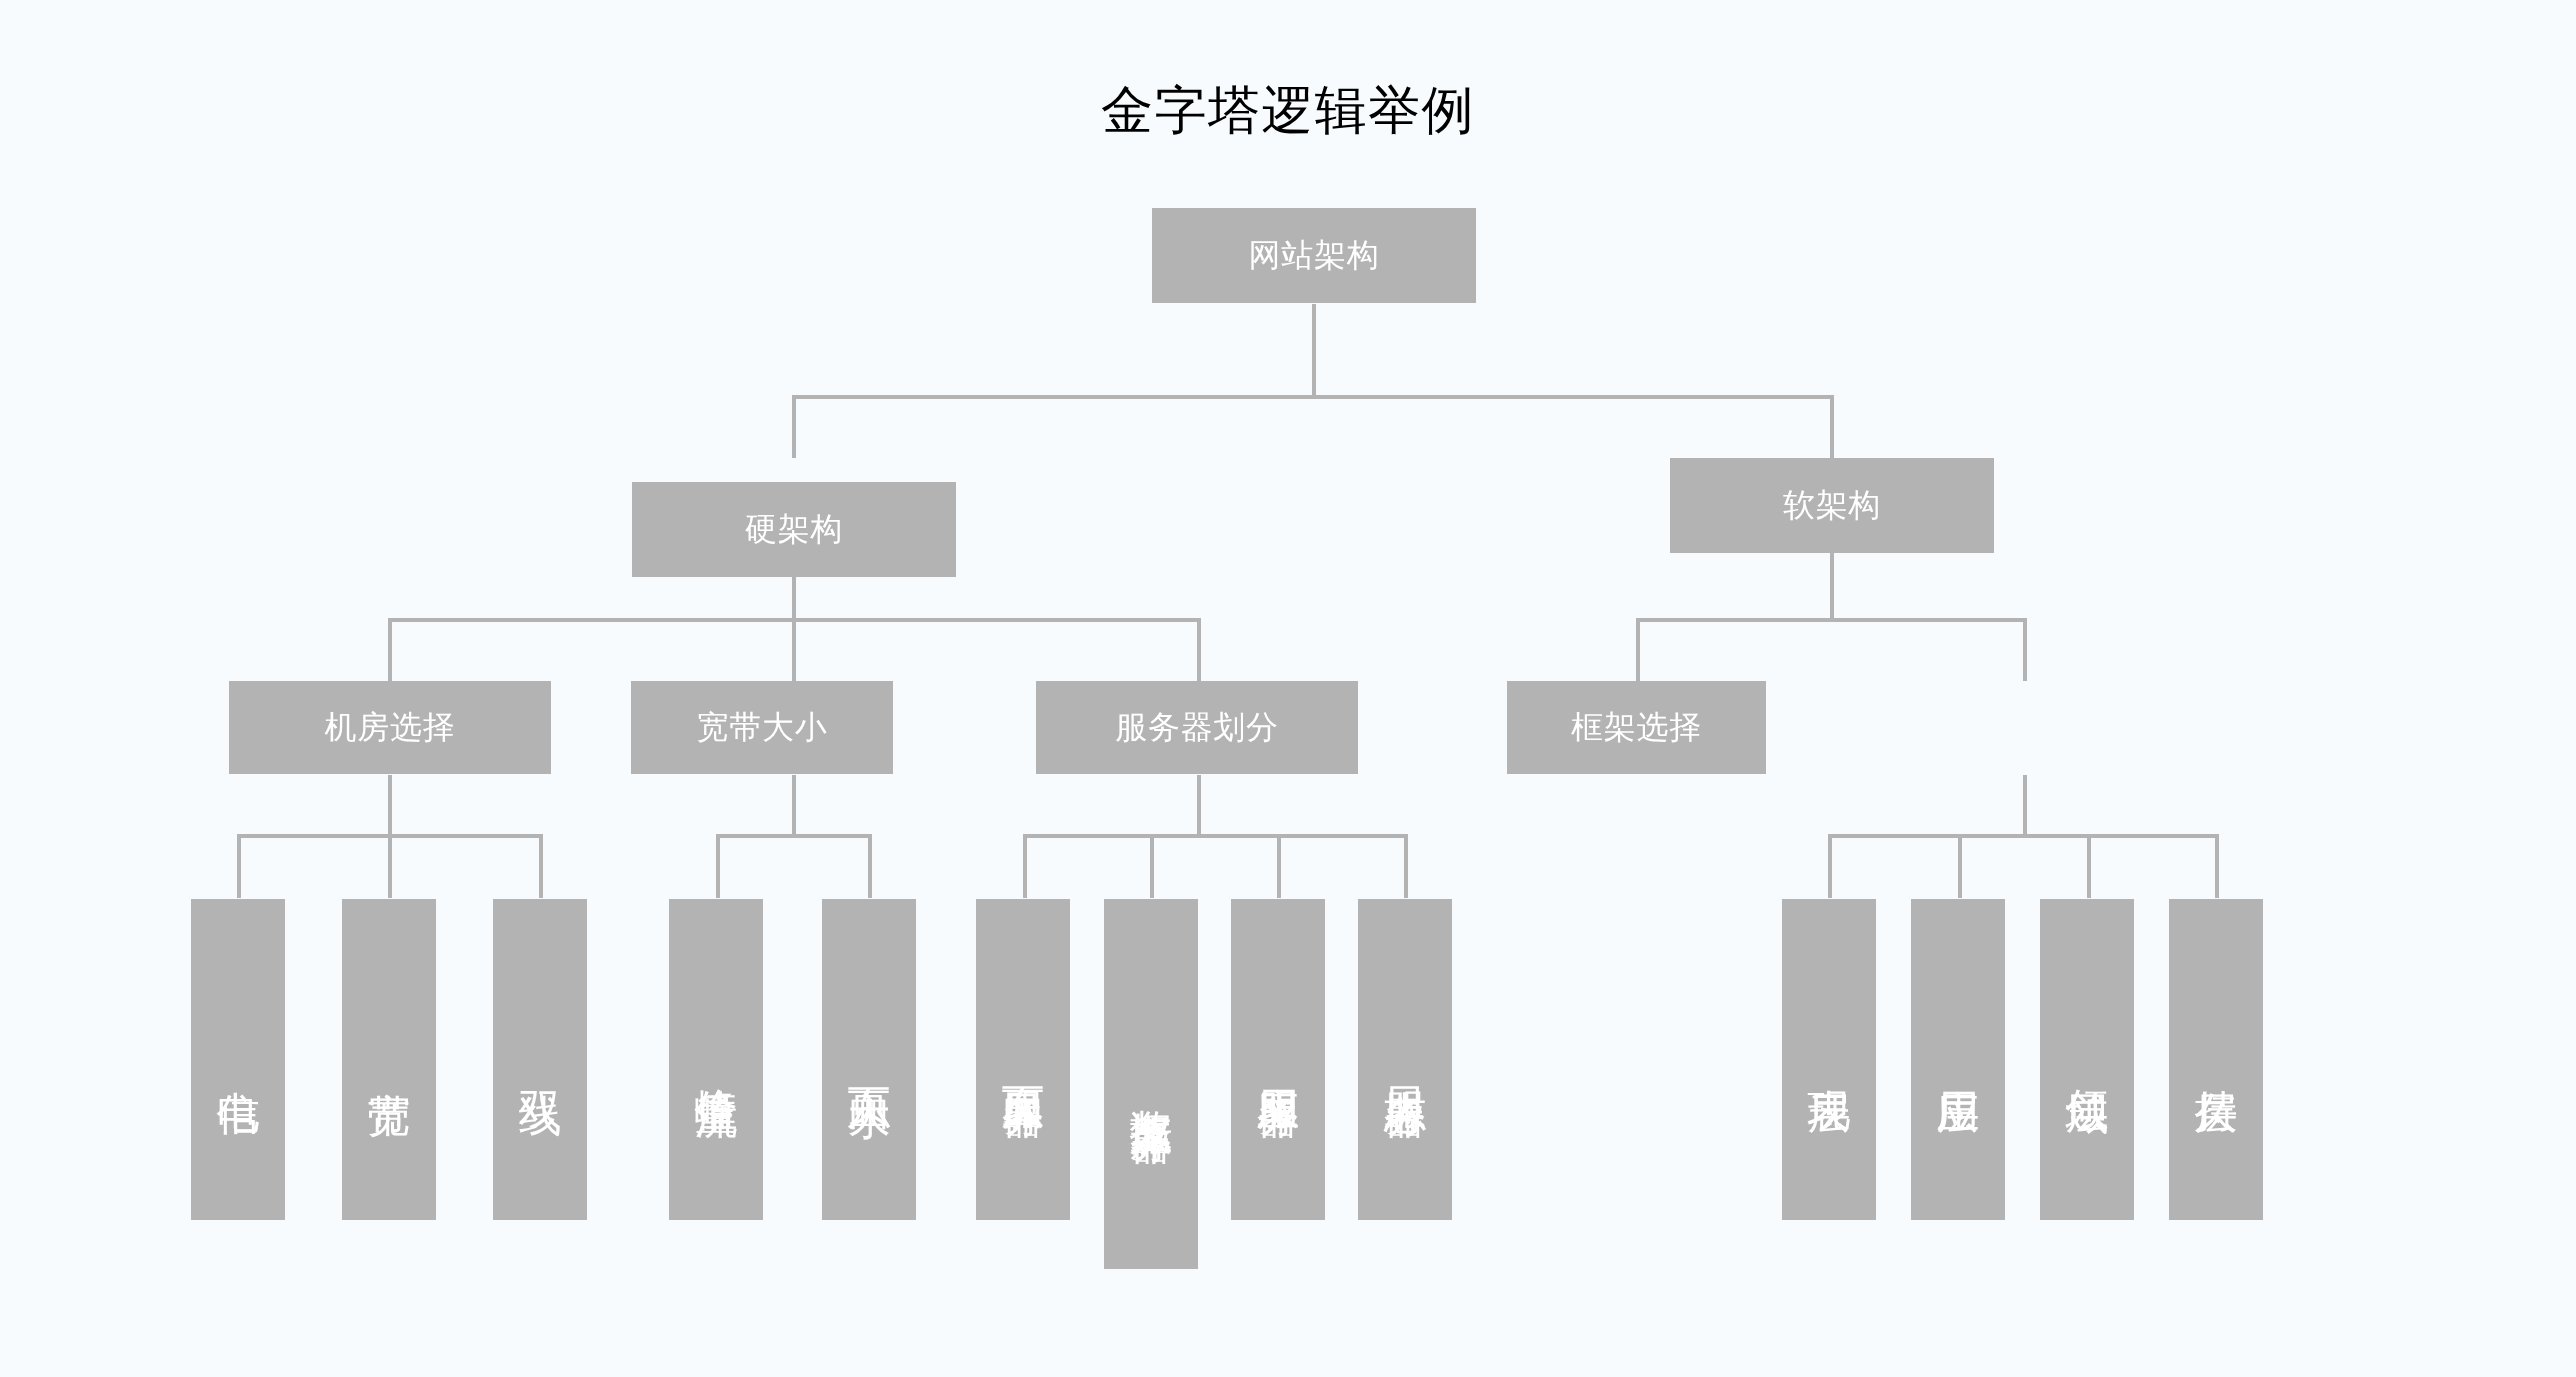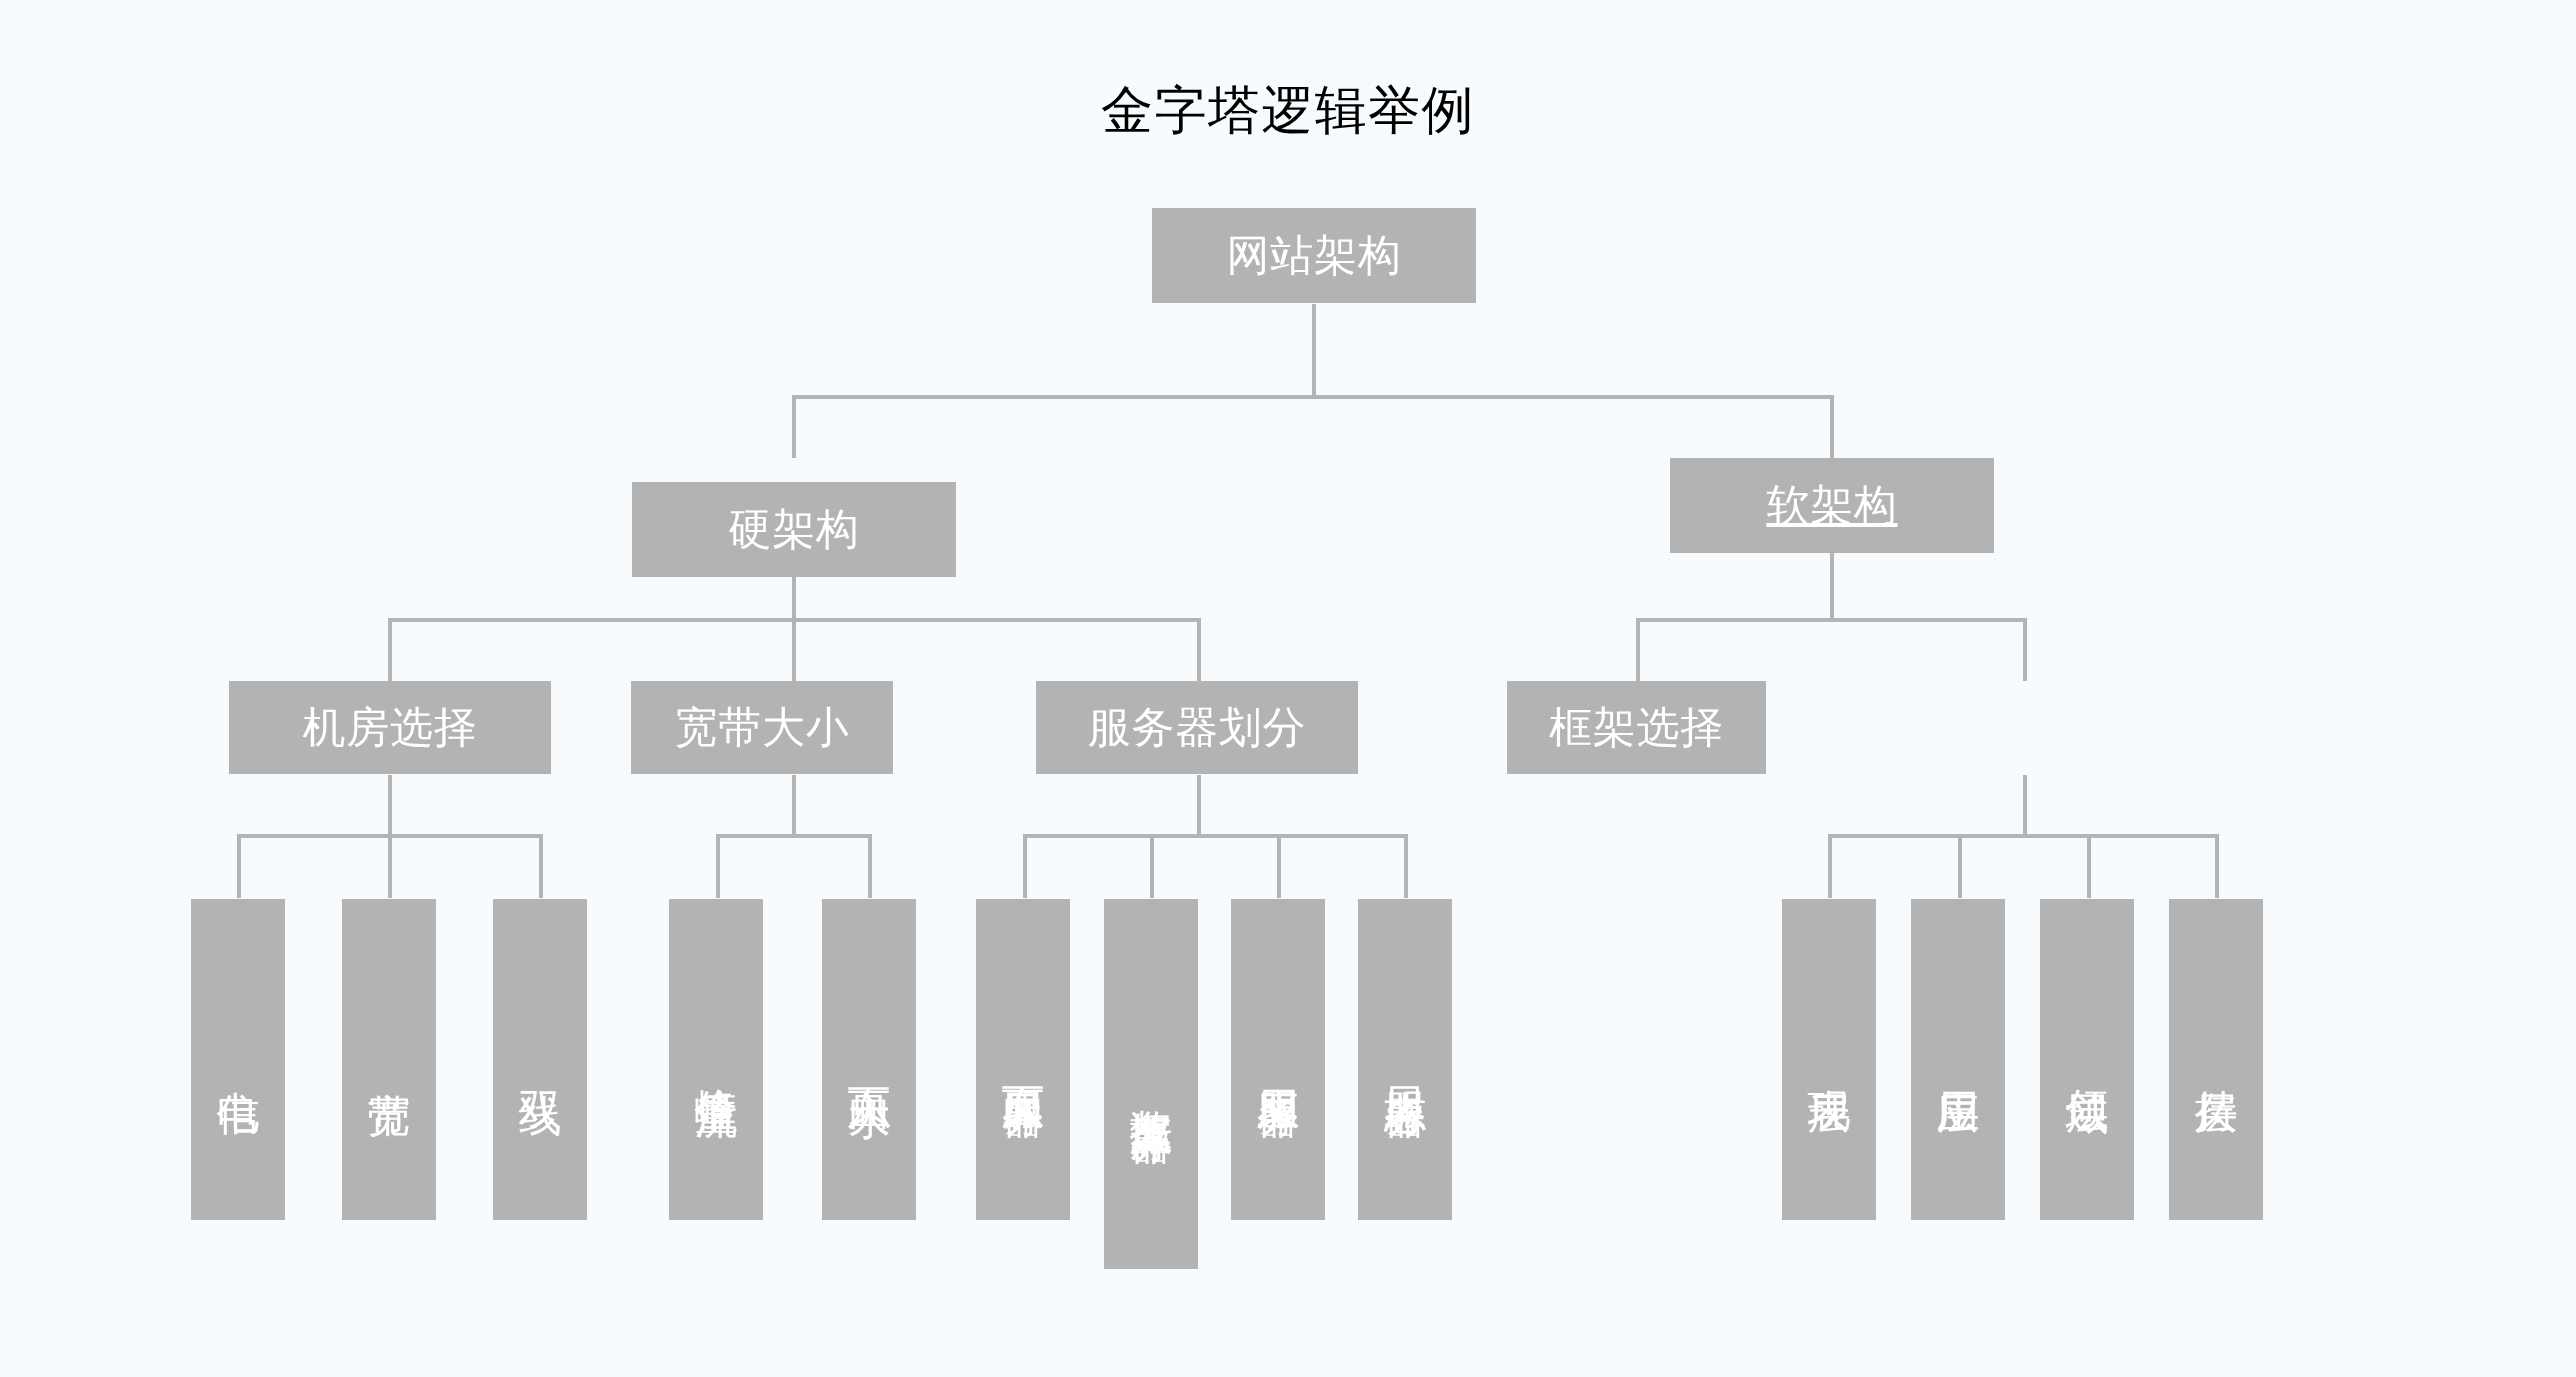--- a/index.html
+++ b/index.html
@@ -25,21 +25,21 @@
   .node{
     position:absolute;
     background:#b3b3b3;
     color:#ffffff;
     display:flex;
     align-items:center;
     justify-content:center;
     box-sizing:border-box;
   }
   .node.horiz{
-    font-size:43px;
+    font-size:32px;
     letter-spacing:0.7px;
     white-space:nowrap;
   }
   .node.vert{
     writing-mode:vertical-rl;
     text-orientation:upright;
     font-size:43px;
     line-height:1.02;
     letter-spacing:2.8px;
     white-space:nowrap;
@@ -94,21 +94,21 @@
   <div class="edge v" style="left:2023px;top:775px;height:62px;"></div>
   <div class="edge h" style="left:1829px;top:834px;width:387px;"></div>
   <div class="edge v" style="left:1828px;top:834px;height:64px;"></div>
   <div class="edge v" style="left:1958px;top:834px;height:64px;"></div>
   <div class="edge v" style="left:2087px;top:834px;height:64px;"></div>
   <div class="edge v" style="left:2215px;top:834px;height:64px;"></div>
 
   <div class="node horiz" style="left:1152px;top:208px;width:324px;height:95px;">网站架构</div>
 
   <div class="node horiz" style="left:632px;top:482px;width:324px;height:95px;">硬架构</div>
-  <div class="node horiz" style="left:1670px;top:458px;width:324px;height:95px;text-decoration:underline;">软架构</div>
+  <div class="node horiz" style="left:1670px;top:458px;width:324px;height:95px;">软架构</div>
 
   <div class="node horiz" style="left:229px;top:681px;width:322px;height:93px;">机房选择</div>
   <div class="node horiz" style="left:631px;top:681px;width:262px;height:93px;">宽带大小</div>
   <div class="node horiz" style="left:1036px;top:681px;width:322px;height:93px;">服务器划分</div>
   <div class="node horiz" style="left:1507px;top:681px;width:259px;height:93px;">框架选择</div>
 
   <div class="node vert" style="left:191px;top:899px;width:94px;height:321px;">电信</div>
   <div class="node vert" style="left:342px;top:899px;width:94px;height:321px;">宽带</div>
   <div class="node vert" style="left:493px;top:899px;width:94px;height:321px;">双线</div>
 

